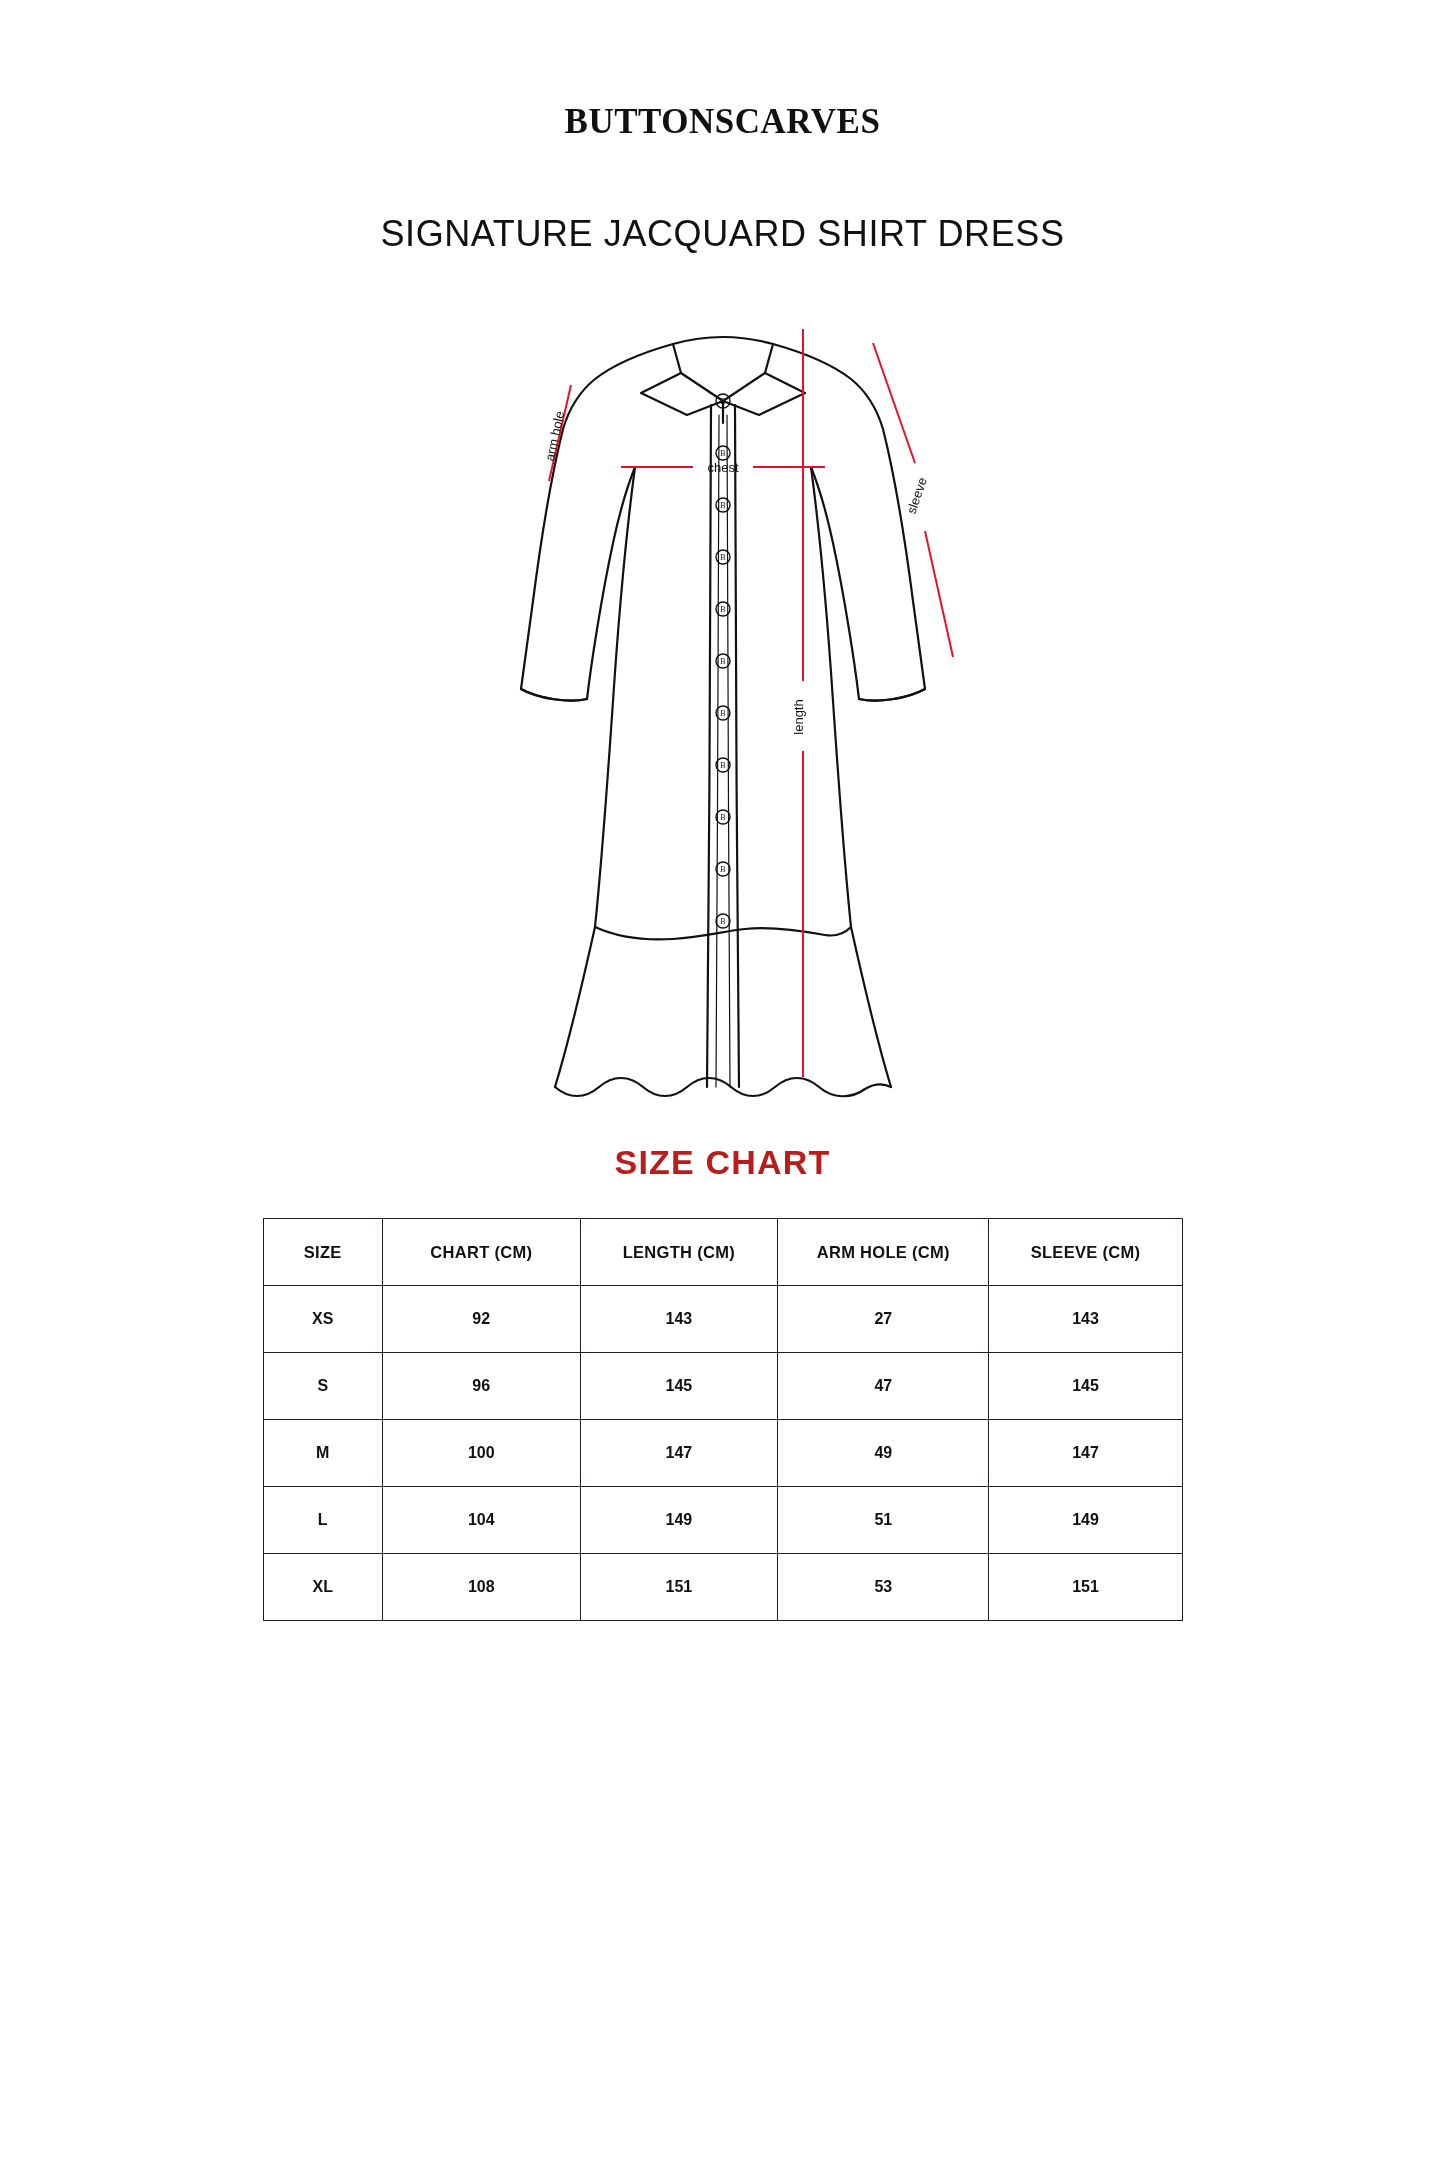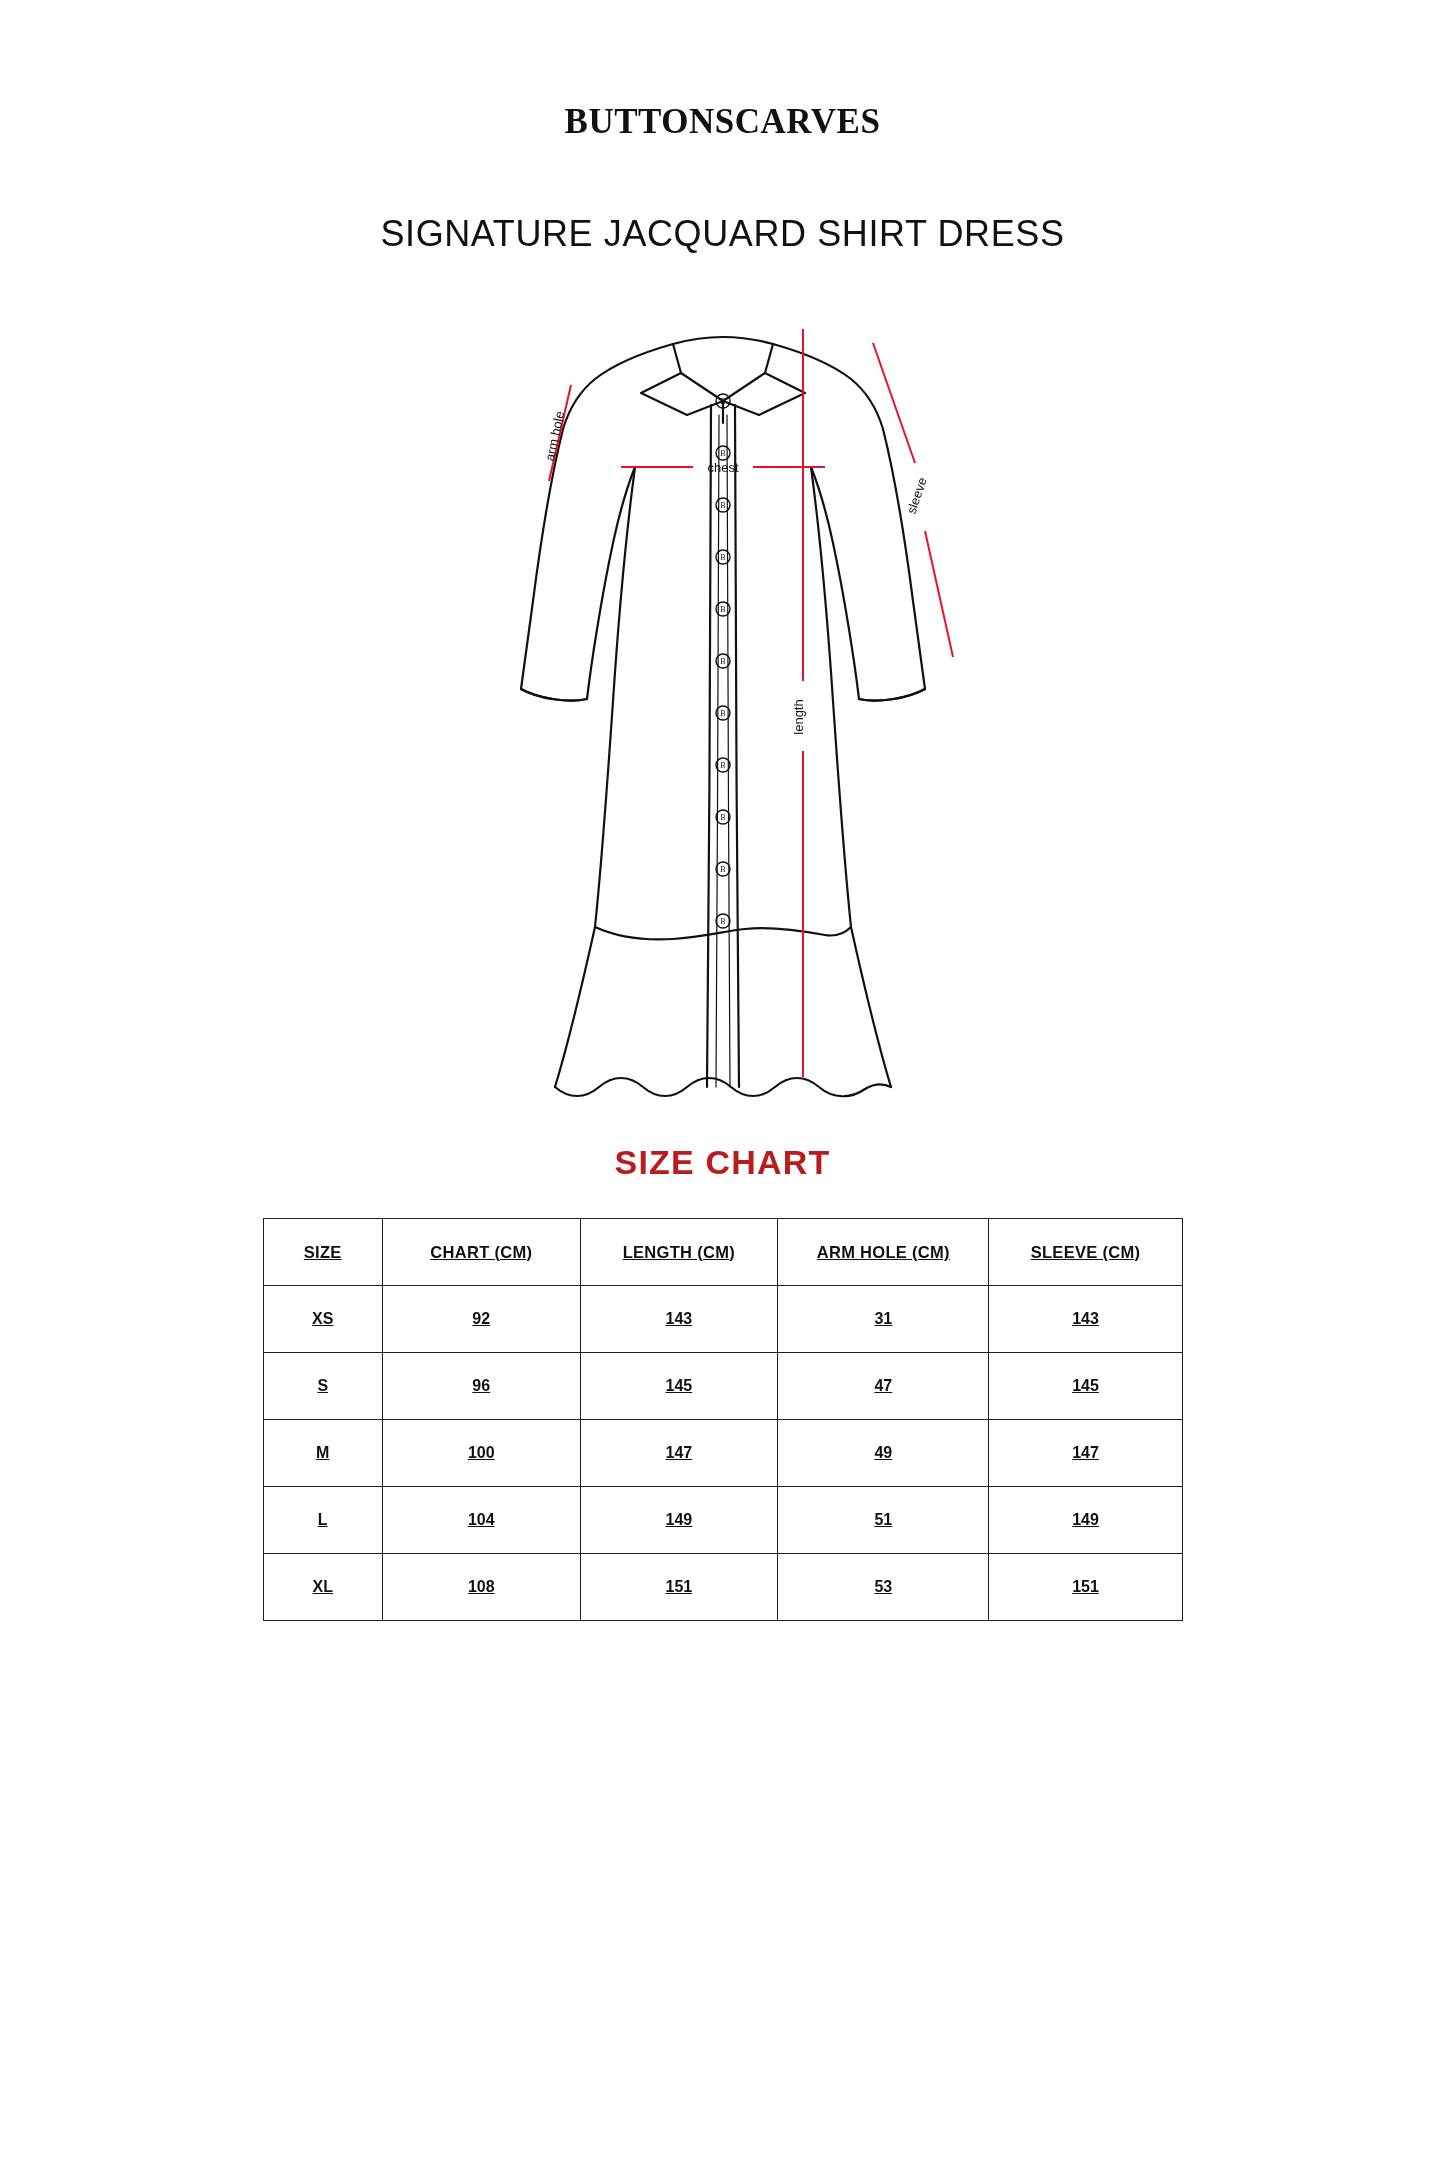--- a/index.html
+++ b/index.html
@@ -69,21 +69,20 @@
   }
   table.size-table th,
   table.size-table td {
     border: 1.5px solid #231f20;
     text-align: center;
     font-size: 17px;
     font-weight: 700;
     color: #111111;
     height: 66px;
     padding: 0;
-    text-decoration: underline;
   }
   table.size-table th {
     font-size: 16.5px;
     letter-spacing: 0.3px;
   }
   table.size-table td {
     font-size: 16px;
   }
   table.size-table col.c0 { width: 13%; }
   table.size-table col.c1 { width: 21.5%; }
@@ -216,21 +215,21 @@
           <th>LENGTH (CM)</th>
           <th>ARM HOLE (CM)</th>
           <th>SLEEVE (CM)</th>
         </tr>
       </thead>
       <tbody>
         <tr>
           <td>XS</td>
           <td>92</td>
           <td>143</td>
-          <td>31</td>
+          <td>27</td>
           <td>143</td>
         </tr>
         <tr>
           <td>S</td>
           <td>96</td>
           <td>145</td>
           <td>47</td>
           <td>145</td>
         </tr>
         <tr>

